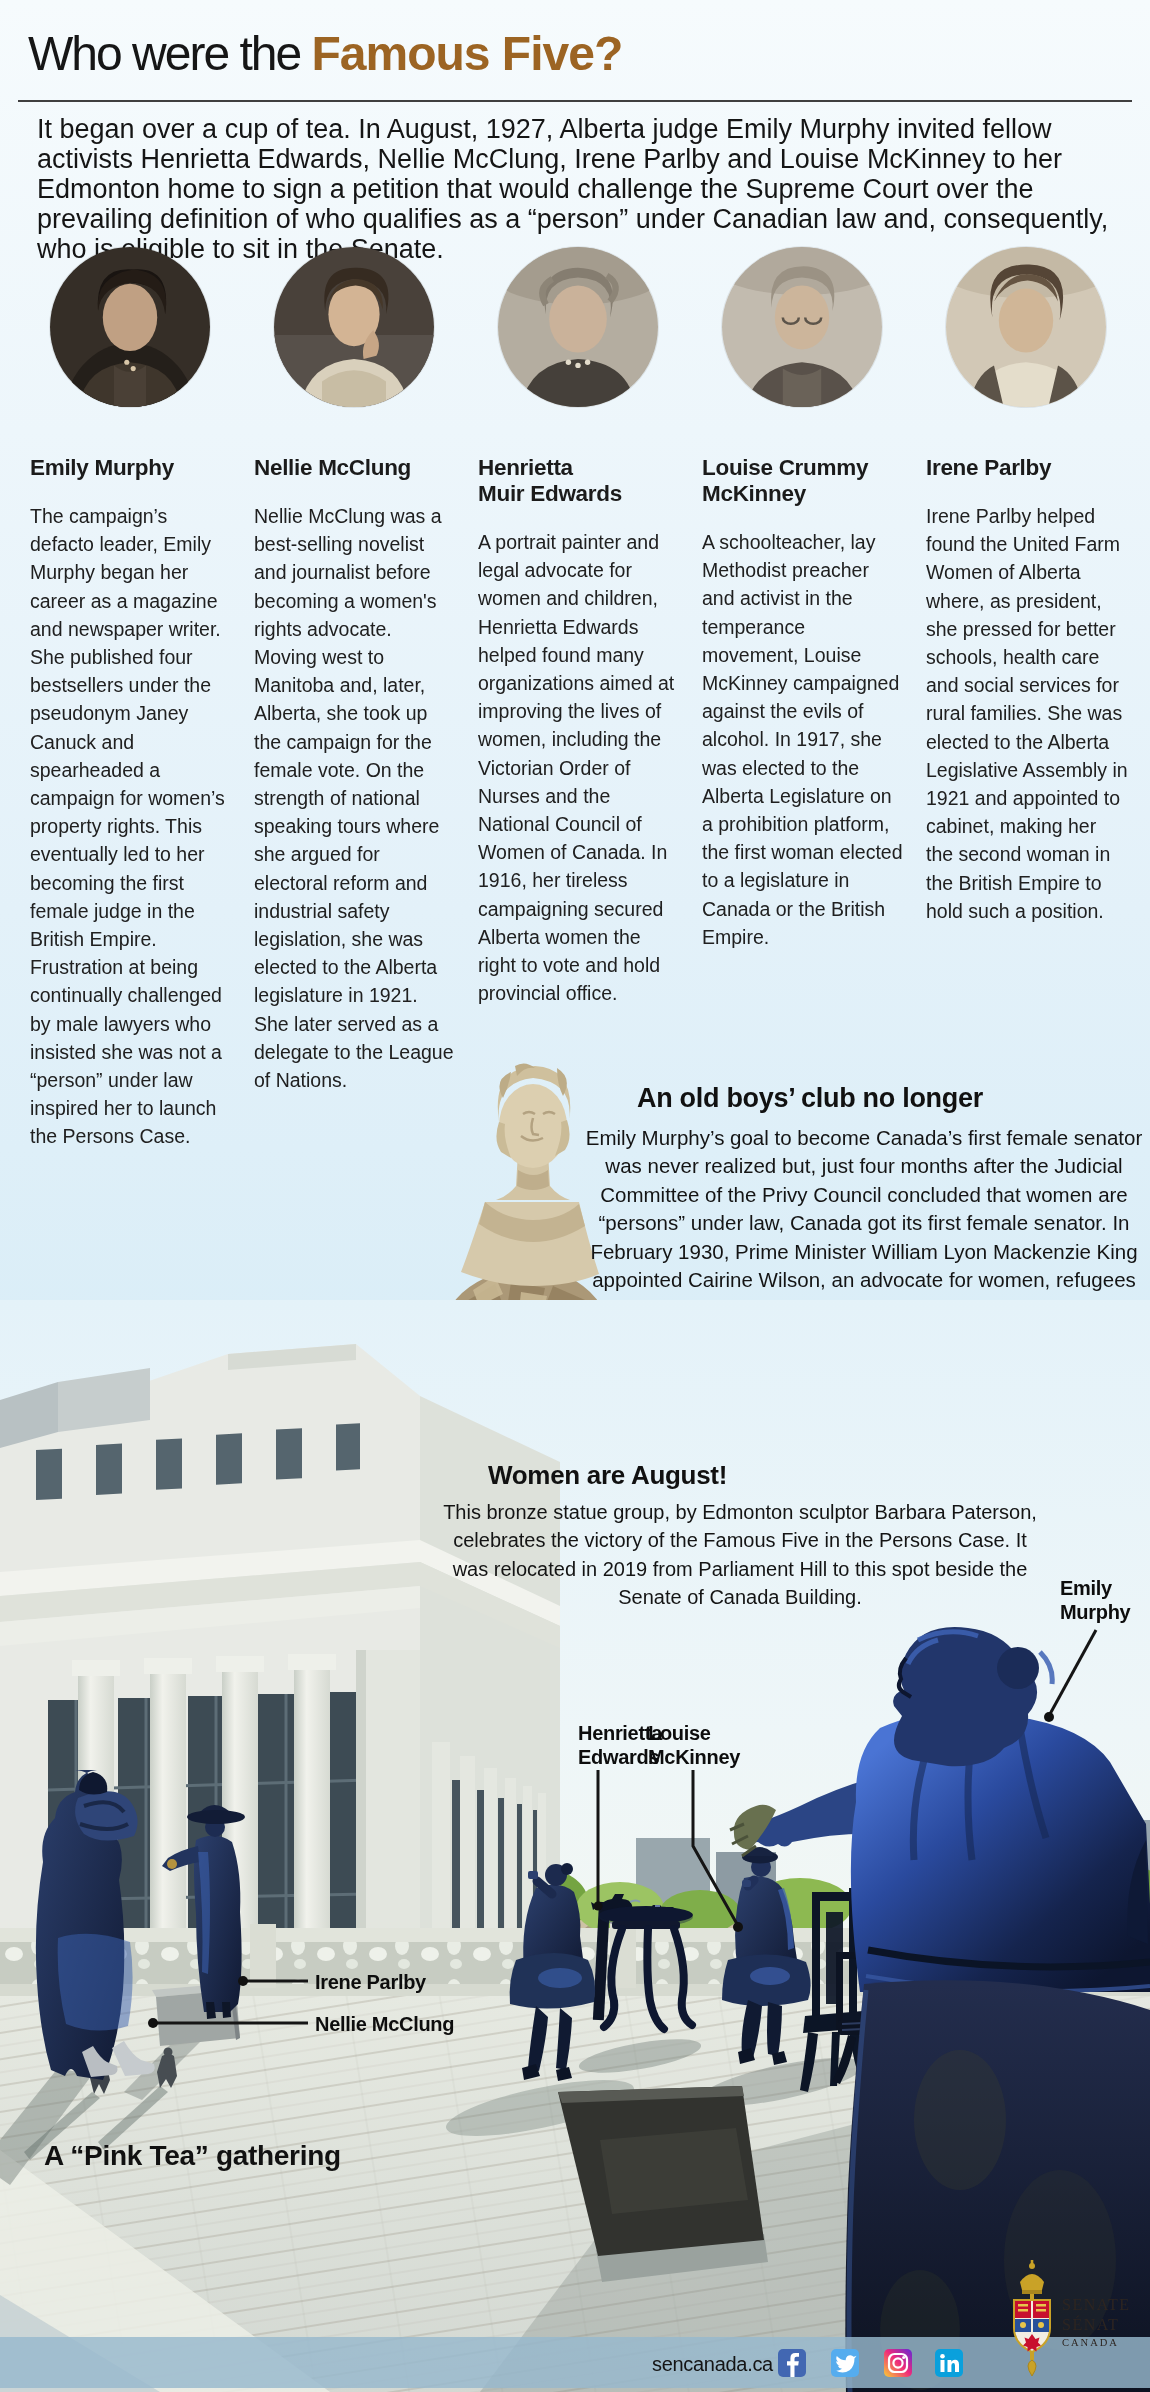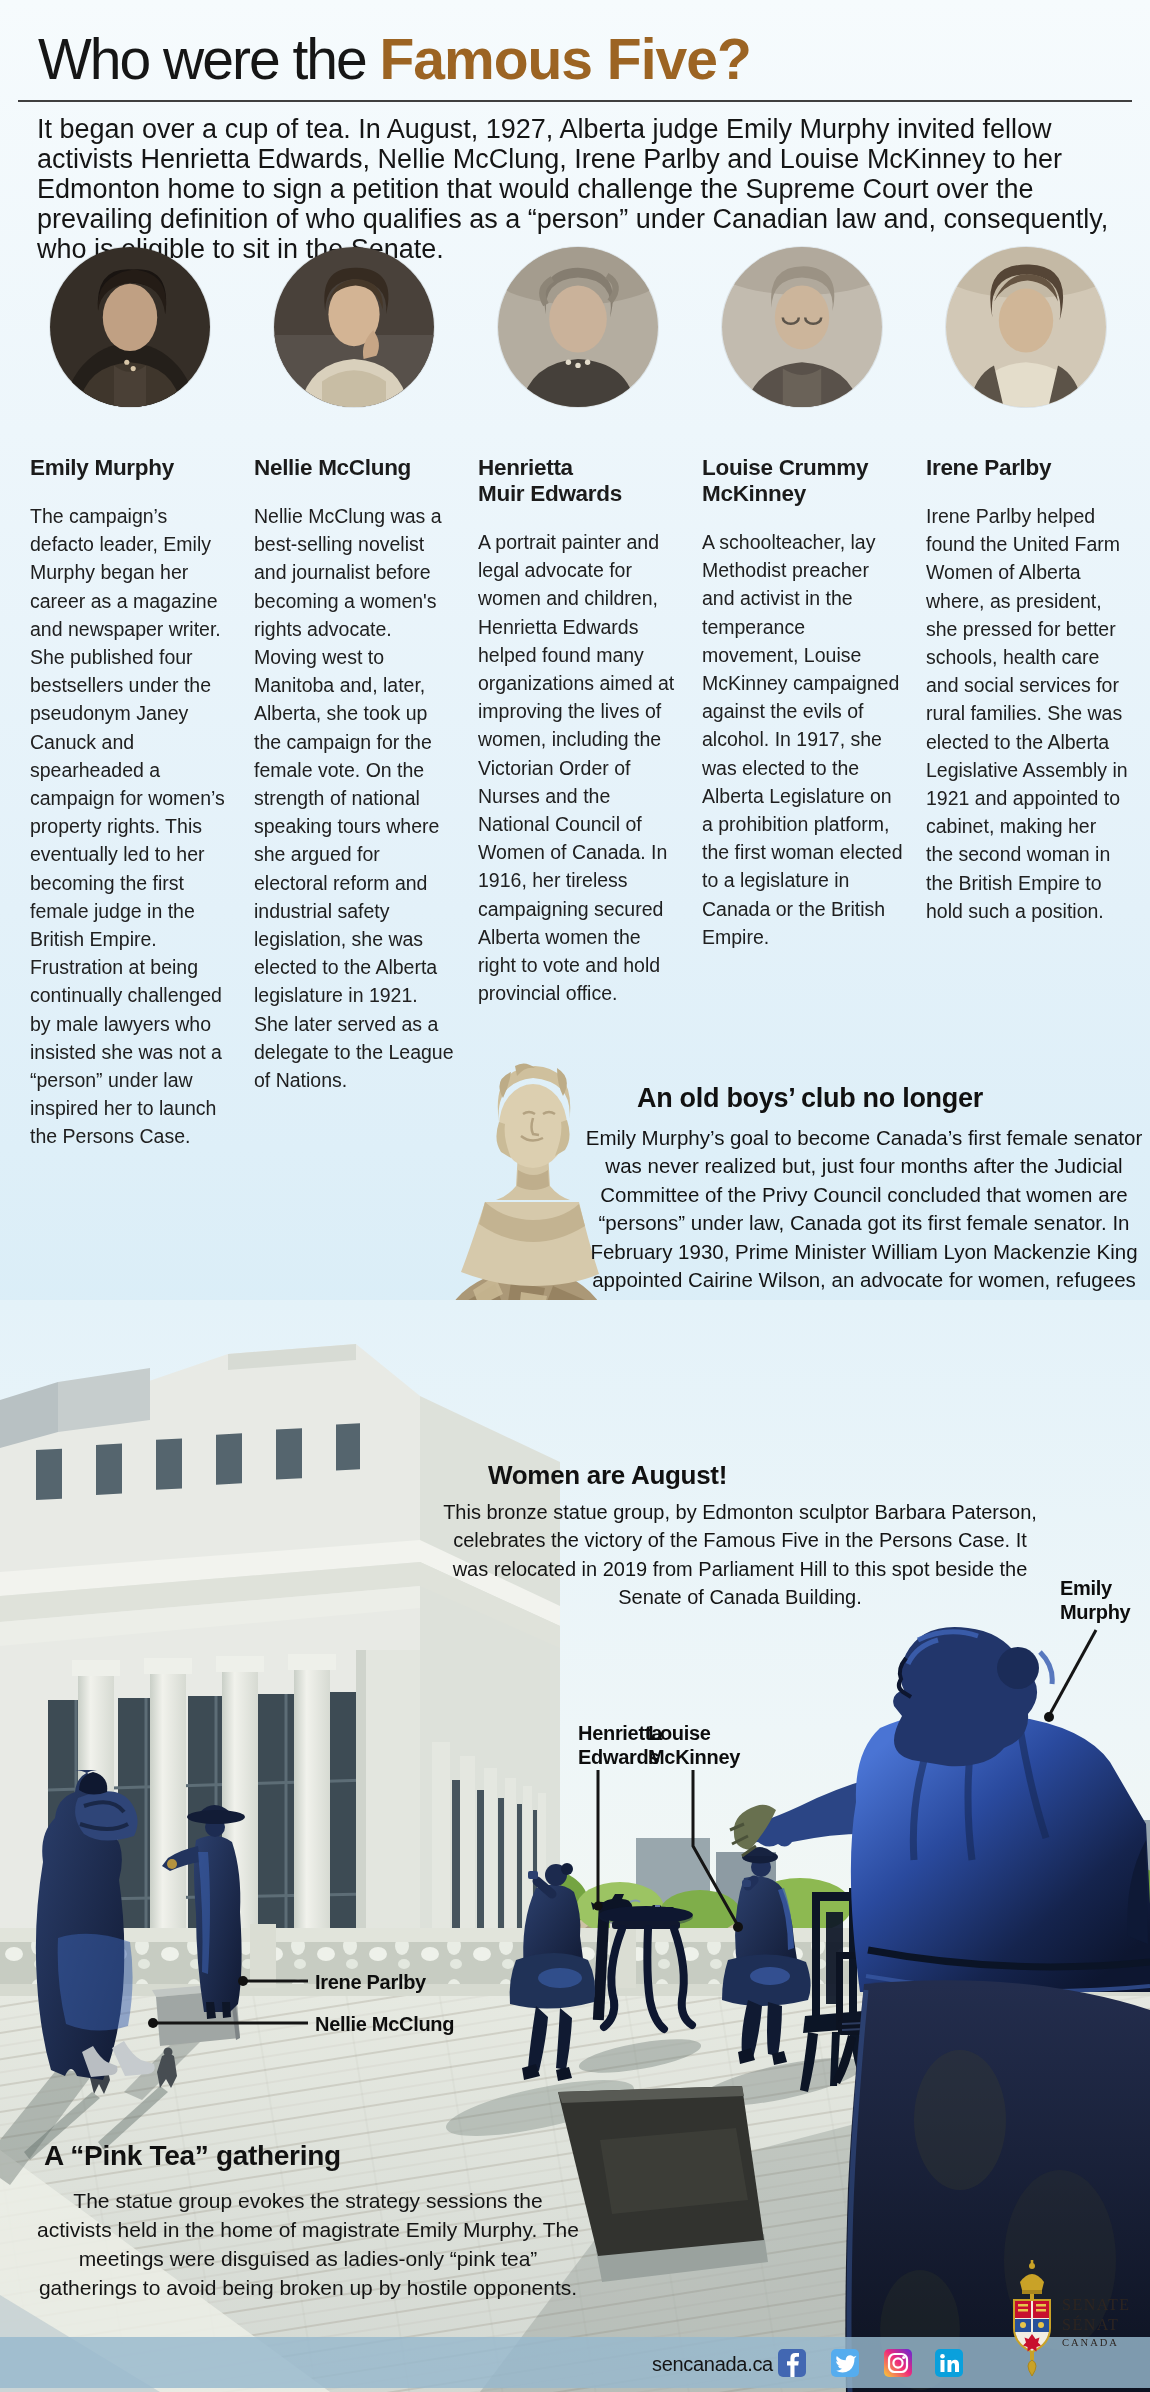--- a/index.html
+++ b/index.html
@@ -1,21 +1,21 @@
 <!DOCTYPE html>
 <html><head>
 <meta charset="utf-8">
 <style>
   html,body{margin:0;padding:0;background:#cfd8de;}
   .page{position:relative;width:1150px;height:2392px;overflow:hidden;
         font-family:"Liberation Sans", sans-serif;color:#1b1b1b;
         background:linear-gradient(180deg,#f6fbfd 0%,#edf6fb 18%,#e3f1f9 38%,#d9edf7 58%,#d5ebf7 100%);}
   .abs{position:absolute;}
   
-  .title{left:38px;top:26px;font-size:57px;letter-spacing:-2px;white-space:nowrap;}
+  .title{left:28px;top:26px;font-size:48px;letter-spacing:-2px;white-space:nowrap;}
   .title .light{font-weight:300;color:#161616;}
   .title .accent{font-weight:700;letter-spacing:-1px;}
   .rule{left:18px;top:100px;width:1114px;height:0;border-top:2px solid #3f3f3f;}
   .intro{left:37px;top:114px;width:1102px;font-size:27px;line-height:30px;color:#151515;}
   
   .portrait{top:247px;width:160px;height:160px;border-radius:50%;overflow:hidden;box-shadow:0 0 0 1px rgba(0,0,0,.08);}
   .pcol{top:455px;width:202px;}
   .pname{font-size:22.5px;font-weight:700;line-height:26px;letter-spacing:-.3px;white-space:pre-line;}
   .pbio{margin-top:21px;font-size:19.5px;line-height:28.2px;color:#202020;}
   .sechead{font-weight:700;letter-spacing:-.3px;color:#111;}
@@ -441,21 +441,20 @@
   <div class="abs slabel" style="left:1060px;top:1576px;">Emily
 Murphy</div>
   <div class="abs slabel" style="left:578px;top:1721px;">Henrietta
 Edwards</div>
   <div class="abs slabel" style="left:648px;top:1721px;">Louise
 McKinney</div>
   <div class="abs slabel" style="left:315px;top:1970px;">Irene Parlby</div>
   <div class="abs slabel" style="left:315px;top:2012px;">Nellie McClung</div>
 
   <div class="abs sechead" style="left:44px;top:2140px;font-size:28px;">A “Pink Tea” gathering</div>
-  <div class="abs centerbody" style="left:34px;top:2186px;width:548px;font-size:21px;line-height:29px;">The statue group evokes the strategy sessions the activists held in the home of magistrate Emily Murphy. The meetings were disguised as ladies-only “pink tea” gatherings to avoid being broken up by hostile opponents.</div>
 
   <div class="abs fbar"></div>
   <div class="abs ftext" style="left:652px;top:2353px;font-weight:normal;letter-spacing:-.3px;">sencanada.ca</div>
 
   <div class="abs icon" style="left:778px;background:#4267b2;">
     <svg width="28" height="28" viewBox="0 0 28 28">
         <path d="M16.5,28 L16.5,16.5 L20.2,16.5 L20.8,12.2 L16.5,12.2 L16.5,9.6 Q16.5,7.8 18.4,7.8 L21,7.8 L21,4 L17.4,4 Q12.4,4 12.4,9 L12.4,12.2 L9,12.2 L9,16.5 L12.4,16.5 L12.4,28 Z" fill="#fff"></path>
       </svg>
   </div>
   <div class="abs icon" style="left:831px;background:#55acee;">

